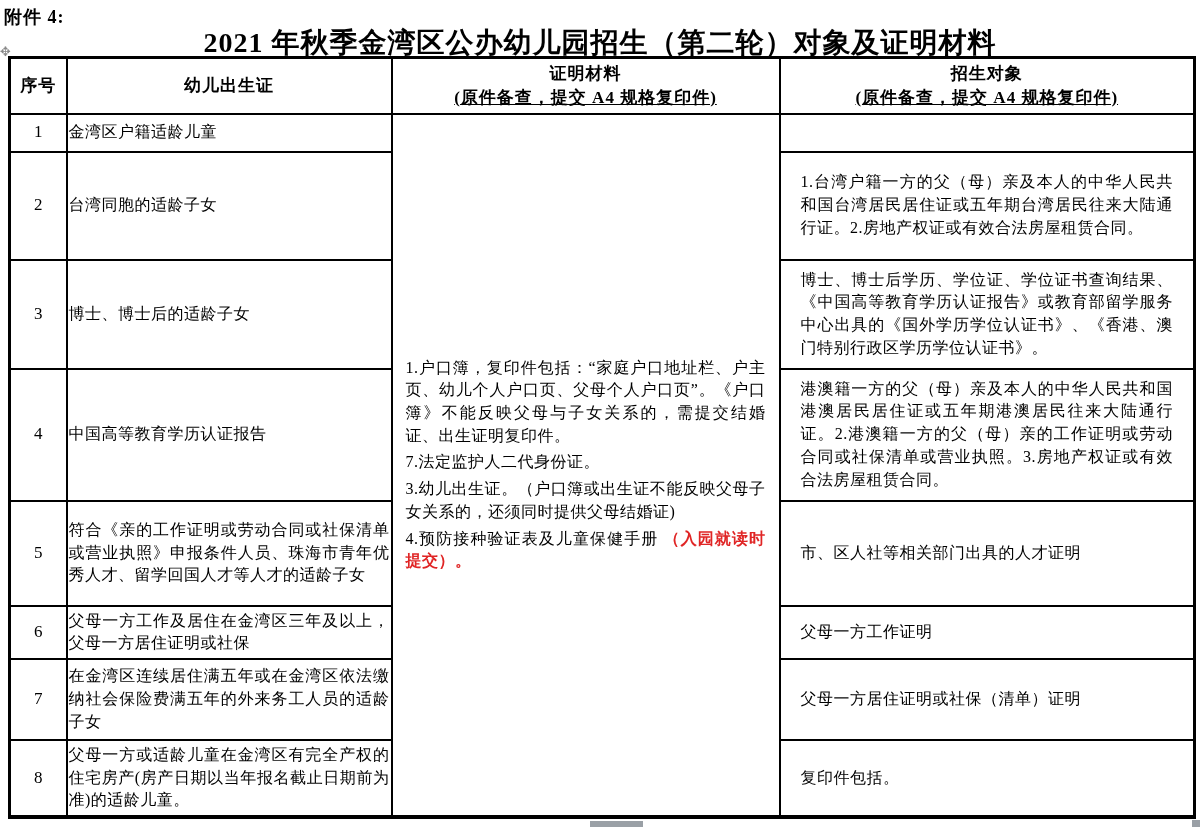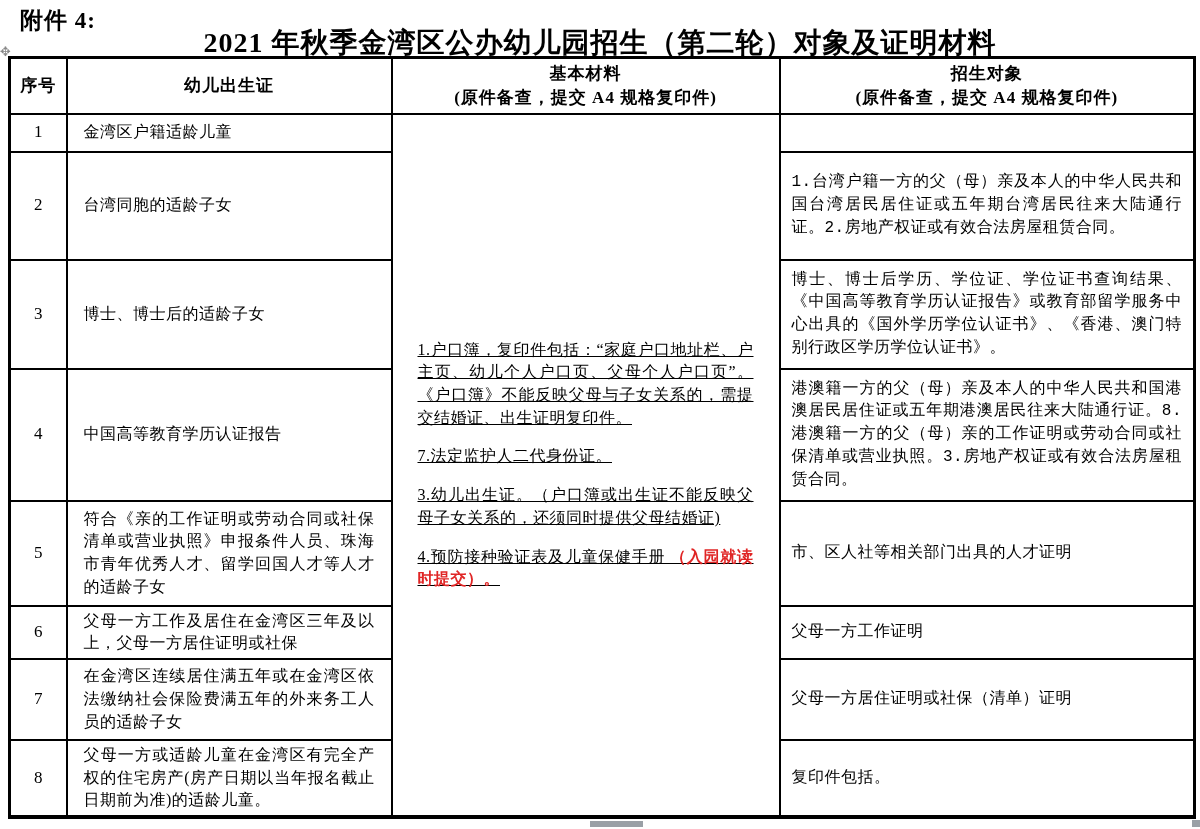--- a/index.html
+++ b/index.html
@@ -6,22 +6,22 @@
   html, body { margin: 0; padding: 0; }
   body {
     width: 1200px; height: 829px;
     background: #ffffff;
     color: #000;
     font-family: "Liberation Serif", "DejaVu Serif", serif;
     position: relative;
     overflow: hidden;
   }
   .attachment {
-    position: absolute; top: 5px; left: 20px;
-    font-size: 23px; font-weight: bold; letter-spacing: 1px;
+    position: absolute; top: 5px; left: 4px;
+    font-size: 18px; font-weight: bold; letter-spacing: 1px;
   }
   .doc-title {
     position: absolute; top: 24px; left: 0; width: 100%;
     text-align: center;
     font-size: 28px; font-weight: bold; letter-spacing: 1px;
     white-space: nowrap;
   }
   table.main {
     position: absolute; top: 56px; left: 8px;
     width: 1185px;
@@ -39,26 +39,26 @@
     padding: 2px 8px;
     word-break: break-all;
   }
   th {
     font-size: 17px;
     font-weight: bold;
     text-align: center;
     letter-spacing: 1px;
     padding: 2px 4px;
   }
-  .head-sub { font-weight: bold; }
+  .head-sub { font-weight: bold; text-decoration: underline; }
   .col-no   { text-align: center; font-size: 17px; letter-spacing: 0; }
-  .col-target { text-align: left; padding: 3px 16px; text-align: justify; }
+  .col-target { text-align: left; padding: 3px 1px; text-align: justify; }
   .cell-basic { text-align: justify; padding: 2px 9px; }
-  .cell-basic p { margin: 16px; text-decoration: underline; }
-  .col-proof { text-align: left; text-align: justify; padding: 4px 11px; font-family: Liberation Mono, monospace; }
+  .cell-basic p { margin: 4px; }
+  .col-proof { text-align: left; text-align: justify; padding: 4px 20px; }
   .red-note { color: #e02525; font-weight: bold; }
   .move-handle {
     position: absolute; top: 45px; left: 0;
     font-size: 13px; color: #8a8a8a; line-height: 1;
     font-family: "DejaVu Sans", sans-serif;
   }
   .scroll-artifact {
     position: absolute; top: 821px; left: 590px;
     width: 53px; height: 6px; background: #9aa0a6;
   }
@@ -81,21 +81,21 @@
     <col style="width:57px">
       <col style="width:325px">
       <col style="width:388px">
       <col style="width:415px">
   </colgroup>
   <tbody>
       <tr style="height:56px">
     <th>序号</th>
     <th>幼儿出生证</th>
     <th>
-      <div>基本材料</div>
+      <div>证明材料</div>
       <div class="head-sub">(原件备查，提交 A4 规格复印件)</div>
     </th>
     <th>
       <div>招生对象</div>
       <div class="head-sub">(原件备查，提交 A4 规格复印件)</div>
     </th>
   </tr>
 
   <tr style="height:38px">
     <td class="col-no">1</td>
@@ -117,21 +117,21 @@
 
   <tr style="height:109px">
     <td class="col-no">3</td>
     <td class="col-target">博士、博士后的适龄子女</td>
     <td class="col-proof">博士、博士后学历、学位证、学位证书查询结果、《中国高等教育学历认证报告》或教育部留学服务中心出具的《国外学历学位认证书》、《香港、澳门特别行政区学历学位认证书》。</td>
   </tr>
 
   <tr style="height:132px">
     <td class="col-no">4</td>
     <td class="col-target">中国高等教育学历认证报告</td>
-    <td class="col-proof">港澳籍一方的父（母）亲及本人的中华人民共和国港澳居民居住证或五年期港澳居民往来大陆通行证。8.港澳籍一方的父（母）亲的工作证明或劳动合同或社保清单或营业执照。3.房地产权证或有效合法房屋租赁合同。</td>
+    <td class="col-proof">港澳籍一方的父（母）亲及本人的中华人民共和国港澳居民居住证或五年期港澳居民往来大陆通行证。2.港澳籍一方的父（母）亲的工作证明或劳动合同或社保清单或营业执照。3.房地产权证或有效合法房屋租赁合同。</td>
   </tr>
 
   <tr style="height:105px">
     <td class="col-no">5</td>
     <td class="col-target">符合《亲的工作证明或劳动合同或社保清单或营业执照》申报条件人员、珠海市青年优秀人才、留学回国人才等人才的适龄子女</td>
     <td class="col-proof">市、区人社等相关部门出具的人才证明</td>
   </tr>
 
   <tr style="height:53px">
     <td class="col-no">6</td>

